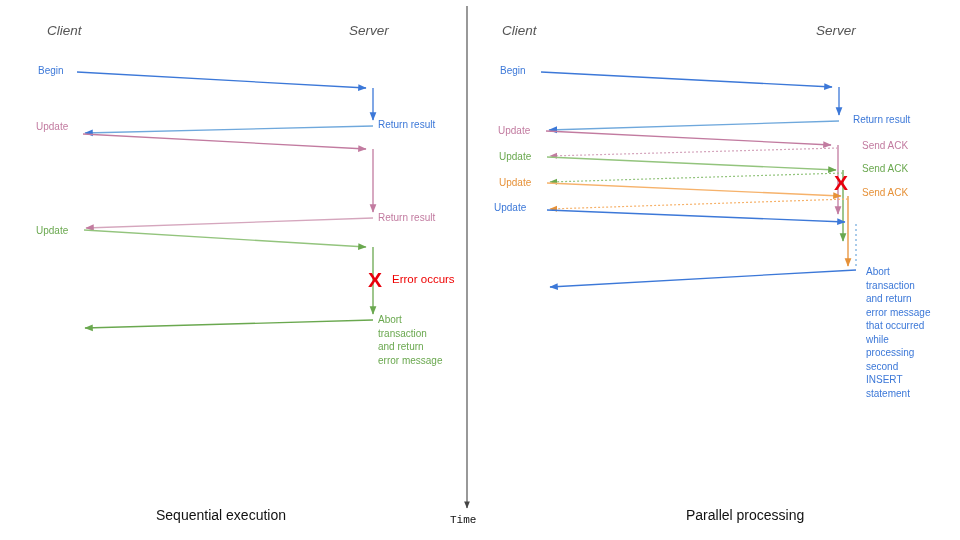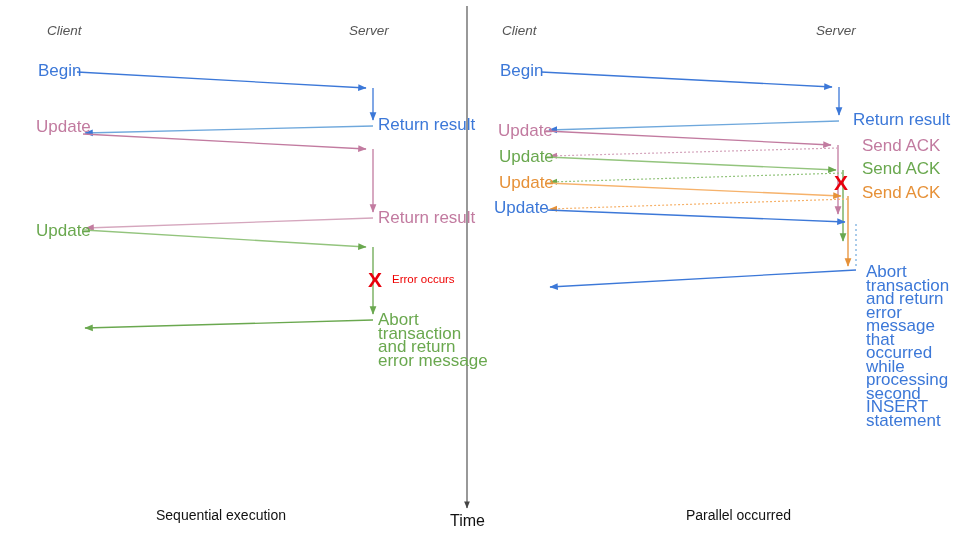--- a/index.html
+++ b/index.html
@@ -17,38 +17,39 @@
   }
   svg.layer {
     position: absolute;
     top: 0; left: 0;
     width: 960px;
     height: 540px;
   }
   .lbl {
     position: absolute;
     font-family: "Liberation Sans", sans-serif;
-    font-size: 17px;
+    font-size: 10px;
     line-height: 13.5px;
     white-space: pre;
     letter-spacing: 0px;
   }
   .lbl.multi { white-space: pre-line; }
   .actor {
     font-style: italic;
     font-size: 13.5px;
     color: #555555;
   }
   .caption {
     font-size: 14px;
     color: #111111;
   }
   .timelbl {
-    font-size: 16px;
+    font-size: 11px;
     color: #111111;
+    font-family: Liberation Mono, monospace;
   }
   .errlbl {
     font-size: 11.5px;
     color: #ee0000;
     padding-left: 8px;
   }
   .xmark {
     position: absolute;
     font-family: "Liberation Sans", sans-serif;
     font-size: 21px;
@@ -215,15 +216,15 @@
 transaction
 and return
 error message
 that occurred
 while
 processing
 second
 INSERT
 statement</div>
 
-  <div class="lbl caption" style="left:686px; top:509px;">Parallel occurred</div>
+  <div class="lbl caption" style="left:686px; top:509px;">Parallel processing</div>
 
 </div>
 
 </body></html>

